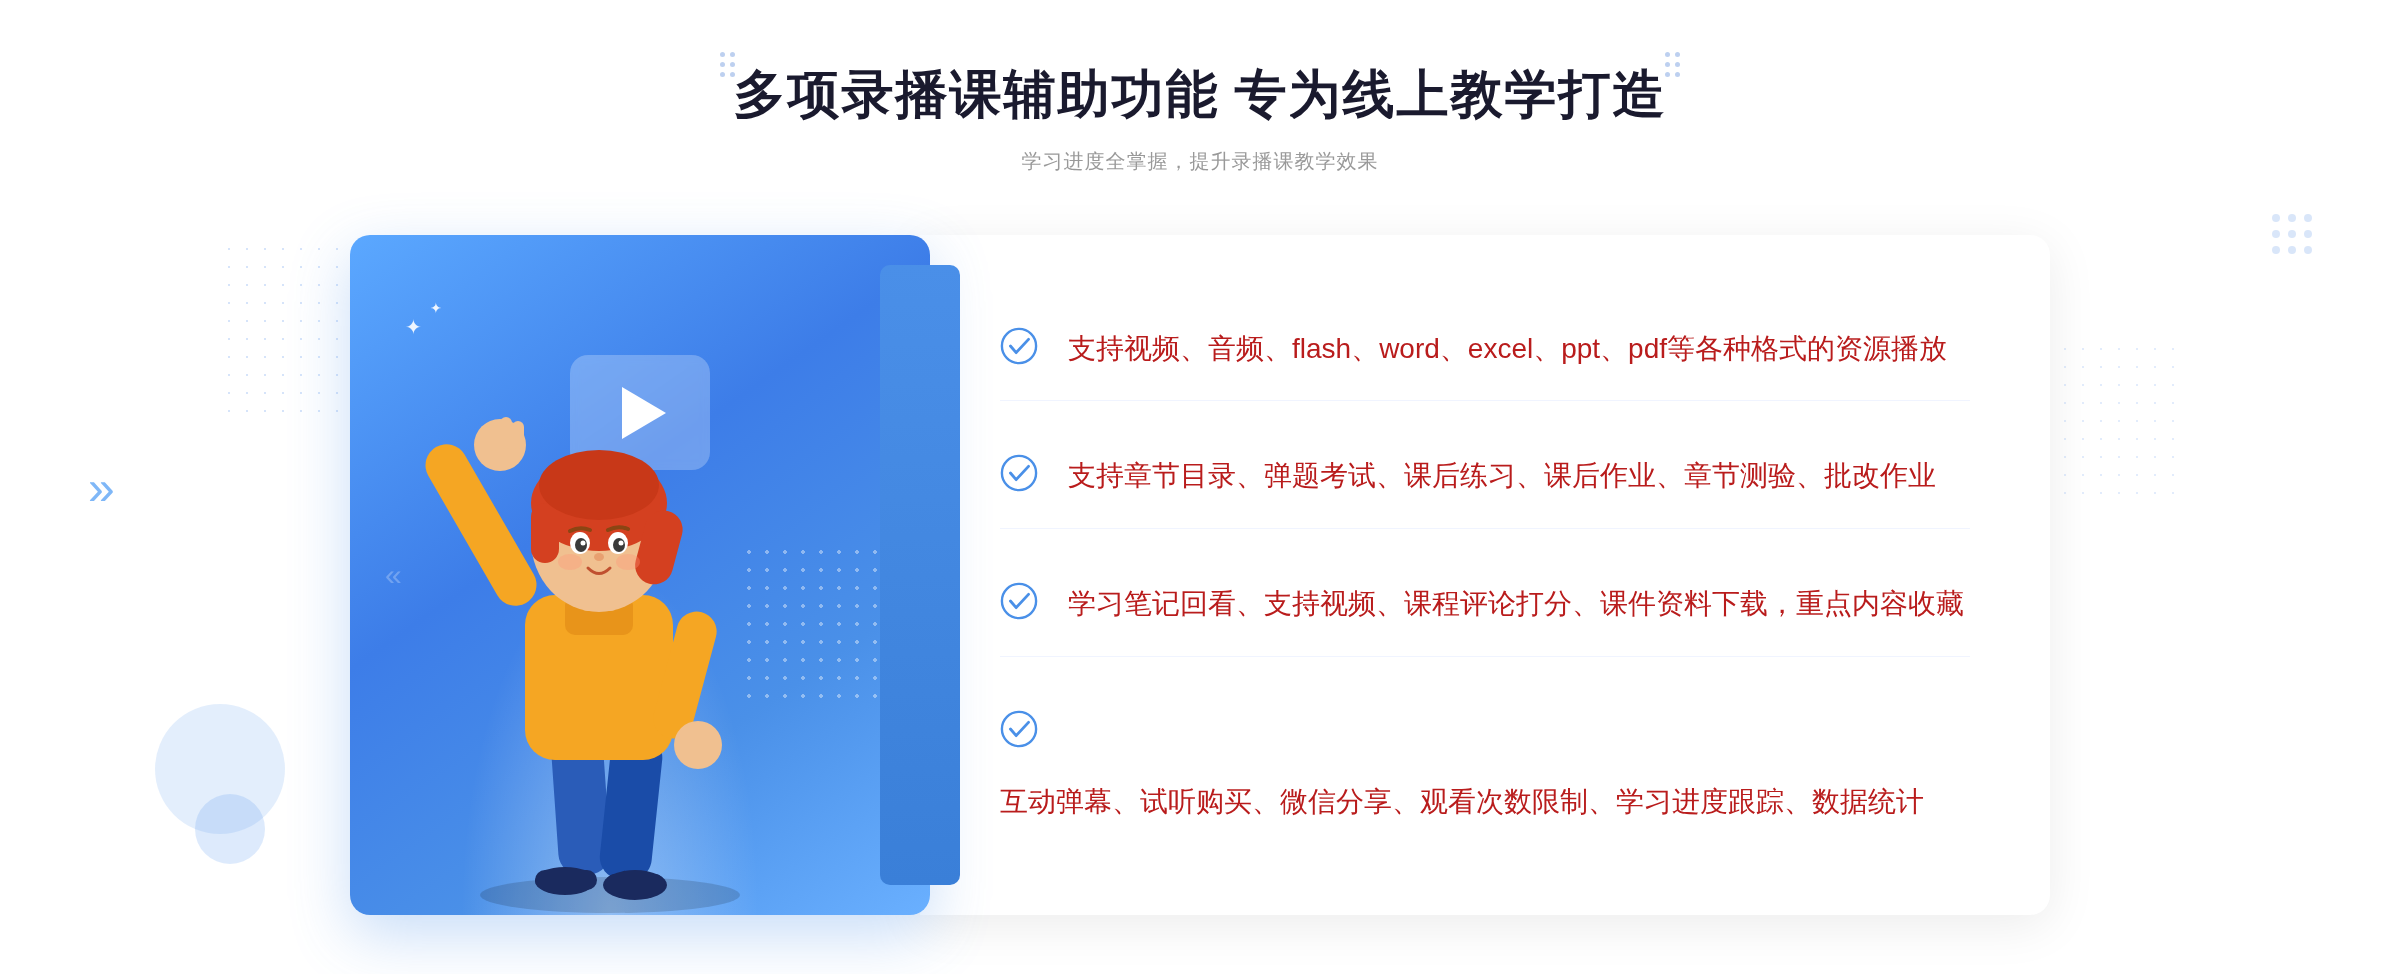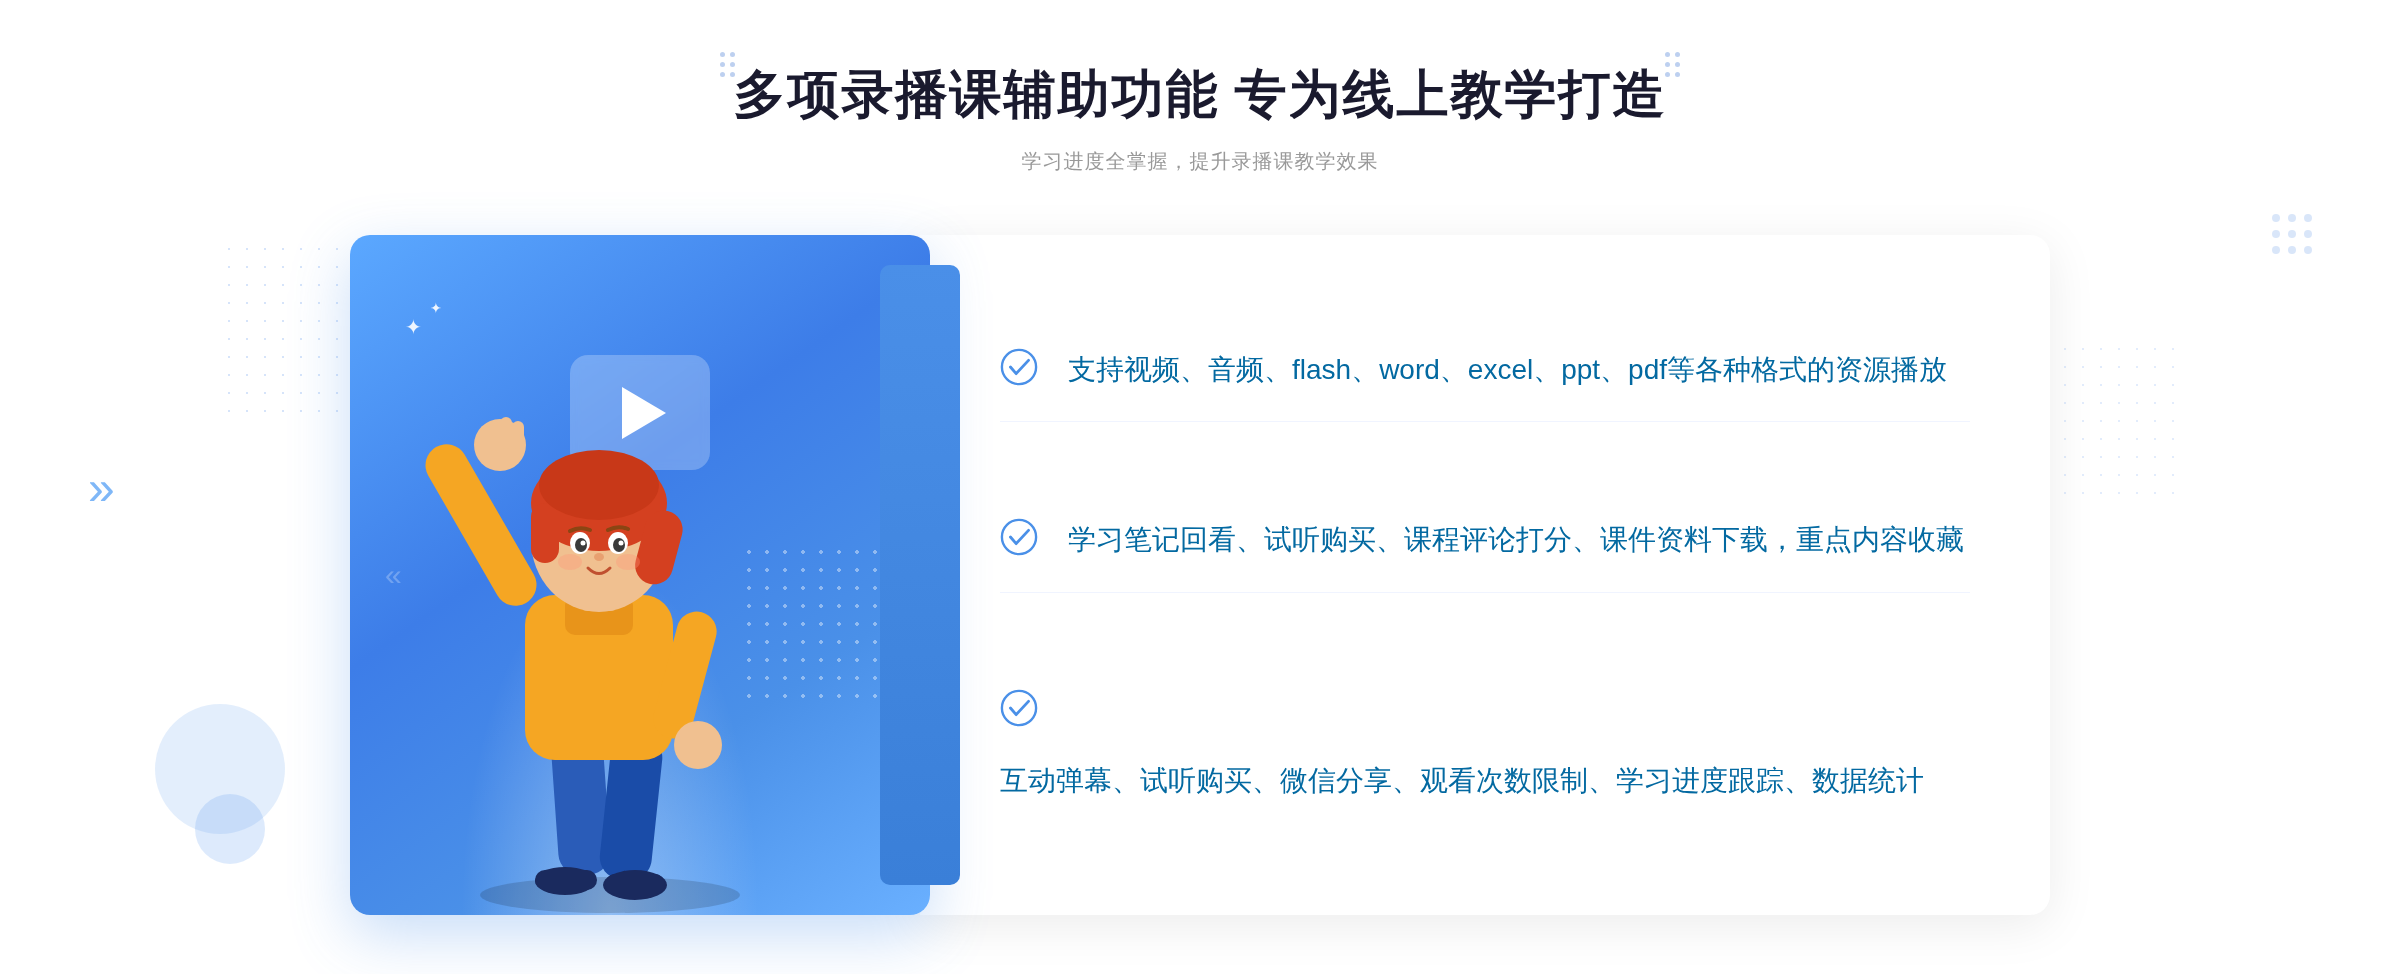--- a/index.html
+++ b/index.html
@@ -312,21 +312,21 @@
       margin-top: 2px;
     }
 
     .check-icon svg {
       width: 38px;
       height: 38px;
     }
 
     .feature-text {
       font-size: 28px;
-      color: #0369a1;
+      color: #b91c1c;
       line-height: 1.7;
       font-weight: 400;
     }
 
     
     .char-svg-container {
       position: absolute;
       bottom: 0;
       left: 20px;
       width: 500px;
@@ -508,36 +508,45 @@
       <div class="feature-item">
         <div class="check-icon">
           <svg viewBox="0 0 40 40" xmlns="http://www.w3.org/2000/svg">
             <circle cx="20" cy="20" r="18" fill="none" stroke="#4a90e8" stroke-width="2.5"></circle>
             <polyline points="11,20 17,27 30,13" fill="none" stroke="#4a90e8" stroke-width="3" stroke-linecap="round" stroke-linejoin="round"></polyline>
           </svg>
         </div>
         <span class="feature-text">支持视频、音频、flash、word、excel、ppt、pdf等各种格式的资源播放</span>
       </div>
 
-
       <div class="feature-item">
         <div class="check-icon">
           <svg viewBox="0 0 40 40" xmlns="http://www.w3.org/2000/svg">
             <circle cx="20" cy="20" r="18" fill="none" stroke="#4a90e8" stroke-width="2.5"></circle>
             <polyline points="11,20 17,27 30,13" fill="none" stroke="#4a90e8" stroke-width="3" stroke-linecap="round" stroke-linejoin="round"></polyline>
           </svg>
         </div>
-        <span class="feature-text">学习笔记回看、试听购买、课程评论打分、课件资料下载，重点内容收藏</span>
+        <span class="feature-text">支持章节目录、弹题考试、课后练习、课后作业、章节测验、批改作业</span>
       </div>
 
       <div class="feature-item">
         <div class="check-icon">
           <svg viewBox="0 0 40 40" xmlns="http://www.w3.org/2000/svg">
             <circle cx="20" cy="20" r="18" fill="none" stroke="#4a90e8" stroke-width="2.5"></circle>
             <polyline points="11,20 17,27 30,13" fill="none" stroke="#4a90e8" stroke-width="3" stroke-linecap="round" stroke-linejoin="round"></polyline>
           </svg>
         </div>
+        <span class="feature-text">学习笔记回看、支持视频、课程评论打分、课件资料下载，重点内容收藏</span>
+      </div>
+
+      <div class="feature-item">
+        <div class="check-icon">
+          <svg viewBox="0 0 40 40" xmlns="http://www.w3.org/2000/svg">
+            <circle cx="20" cy="20" r="18" fill="none" stroke="#4a90e8" stroke-width="2.5"></circle>
+            <polyline points="11,20 17,27 30,13" fill="none" stroke="#4a90e8" stroke-width="3" stroke-linecap="round" stroke-linejoin="round"></polyline>
+          </svg>
+        </div>
         <span class="feature-text">互动弹幕、试听购买、微信分享、观看次数限制、学习进度跟踪、数据统计</span>
       </div>
 
     </div>
   </div>
 </div>
 
 </body></html>

